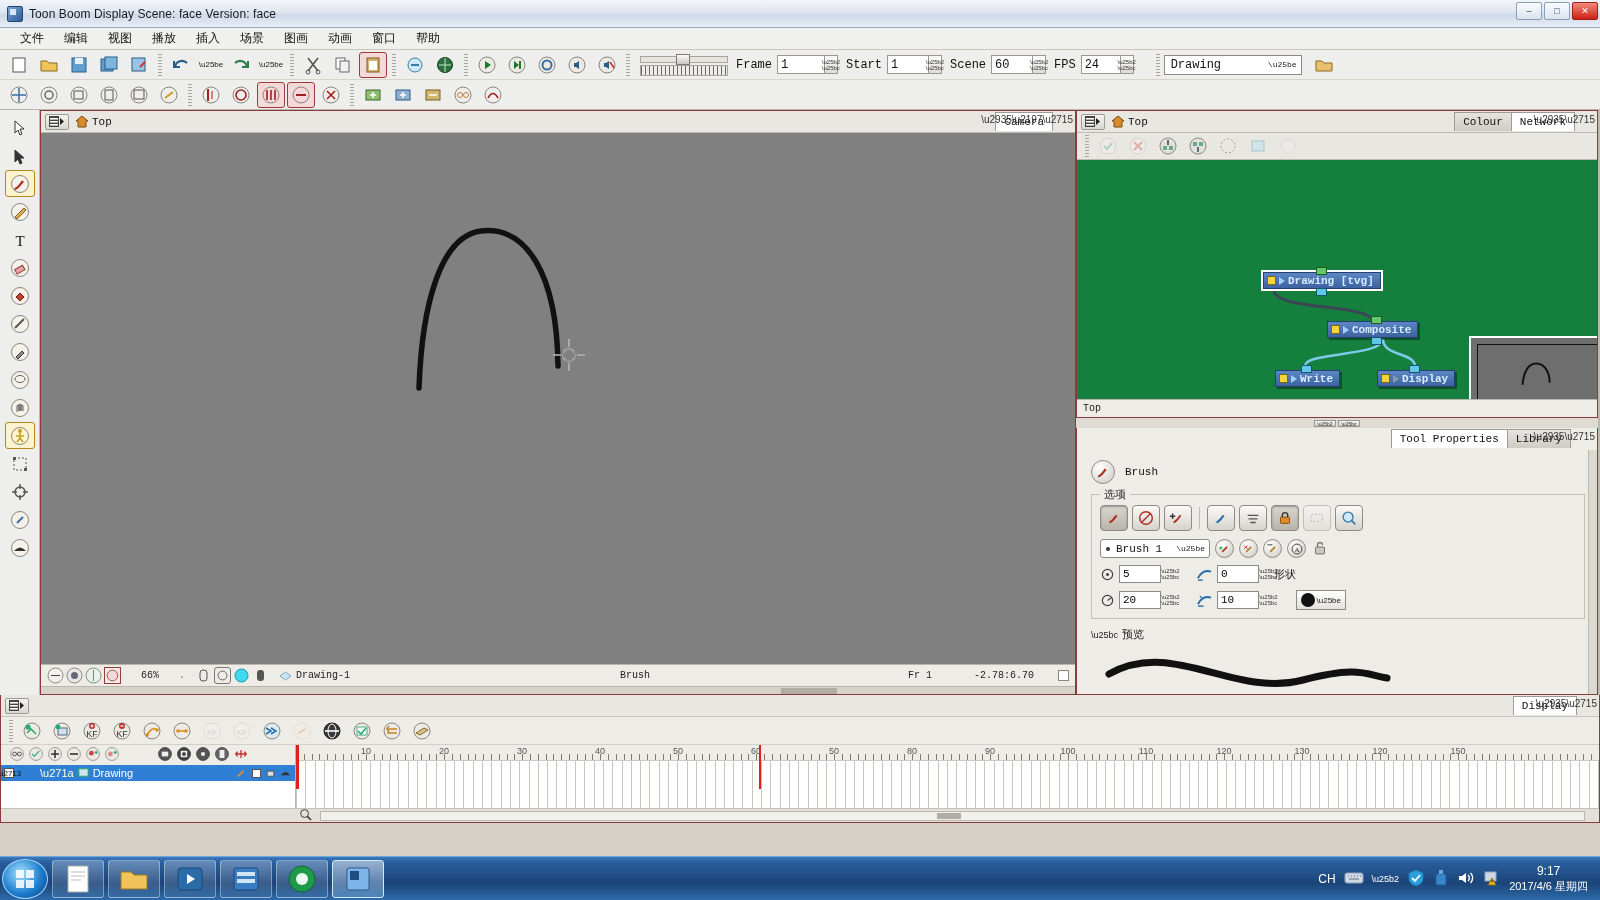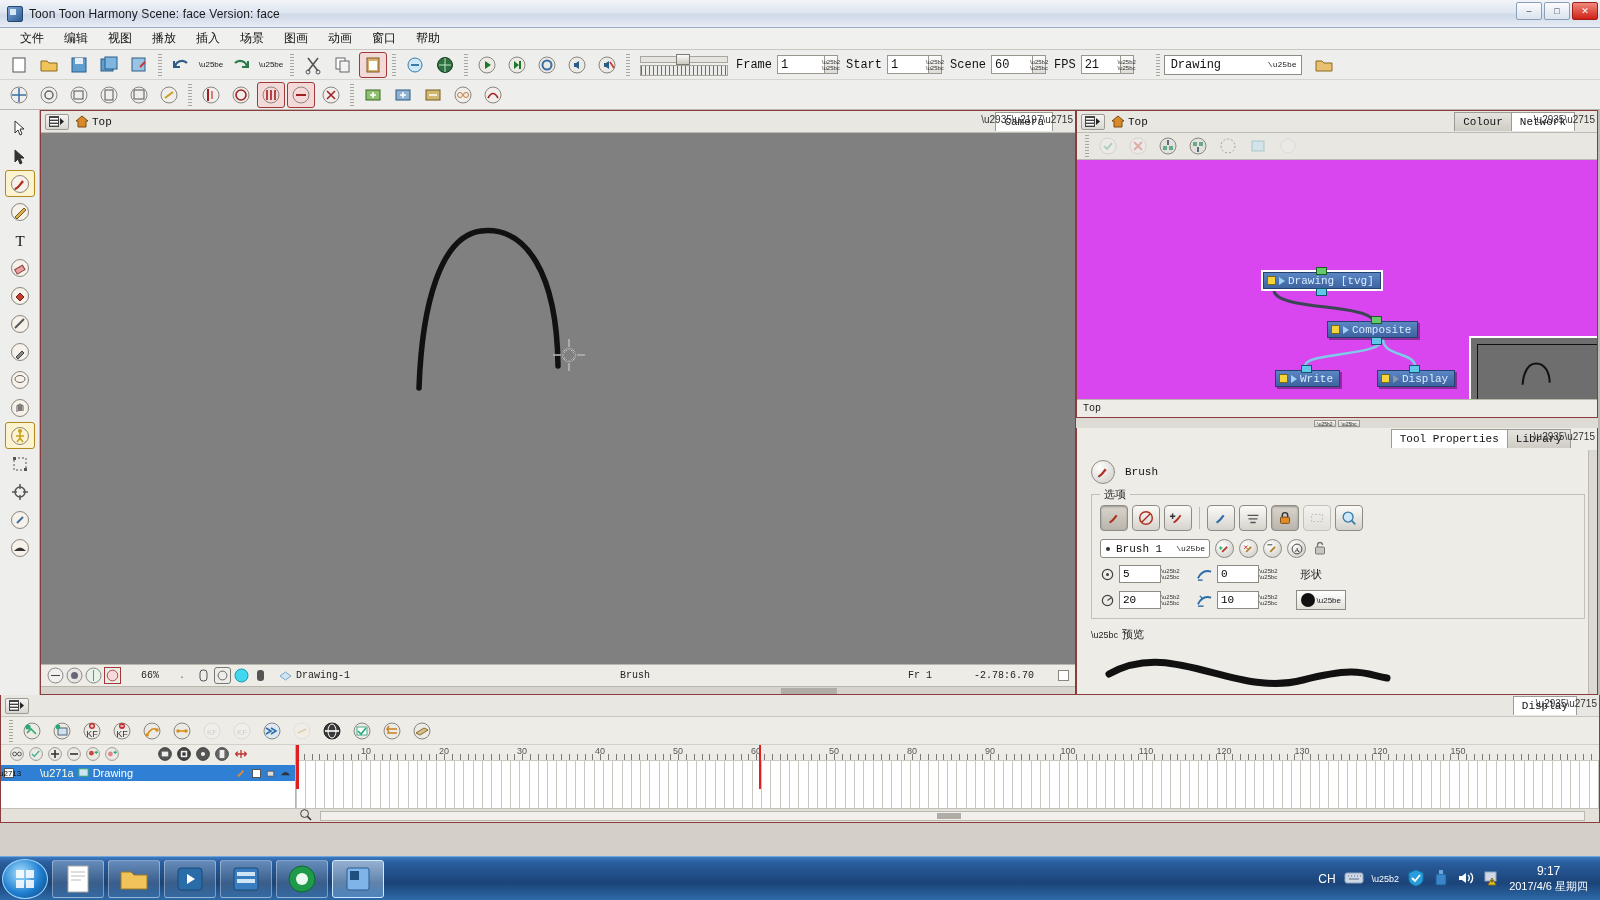--- a/index.html
+++ b/index.html
@@ -143,21 +143,21 @@
     height:8px; background:#d6d3cc; border-top:1px solid #b9b6ae; position:relative;
   }
   #scroll-h-cam .thumb { position:absolute; left:740px; top:1px; width:56px; height:6px; background:#b0ada6; }
   
   #rightcol { width:522px; display:flex; flex-direction:column; }
   #netpanel { height:308px; border:1px solid #8a3b3b; display:flex; flex-direction:column; background:#e8e6e1; }
   #nettoolbar {
     height:27px; background:#e9e7e2; border-bottom:1px solid #bdbab3;
     display:flex; align-items:center; padding-left:4px;
   }
-  #netcanvas { flex:1; background:#d946ef; position:relative; overflow:hidden; }
+  #netcanvas { flex:1; background:#15803d; position:relative; overflow:hidden;font-weight:bold; }
   #netstatus {
     height:18px; background:#eeece7; border-top:1px solid #b9b6ae;
     display:flex; align-items:center; padding-left:6px;
     font-family:"Liberation Mono", monospace; font-size:10px; color:#222;
   }
   #netsplit { height:10px; background:#dedbd4; display:flex; align-items:center; justify-content:center; gap:2px; }
   .splitbtn { width:22px; height:7px; border:1px solid #9a978f; background:linear-gradient(180deg,#f6f5f2,#d2cfc8);
     font-size:5px; line-height:6px; text-align:center; color:#333; }
   #toolprops { flex:1; border:1px solid #8a3b3b; border-top:none; background:#eeece7; display:flex; flex-direction:column; position:relative; }
   
@@ -248,21 +248,21 @@
   .tb-app.active { background:linear-gradient(180deg,rgba(255,255,255,.5),rgba(160,210,255,.3));
     border-color:#cfe8ff; }
   #tray { margin-left:auto; display:flex; align-items:center; gap:8px; padding-right:8px; color:#fff; }
   #clock { text-align:center; font-size:12px; color:#fff; line-height:15px; padding-right:4px; }
 </style>
 </head>
 <body>
 
 <div id="titlebar">
   <div id="app-icon"></div>
-  <div id="title-text">Toon Toon Harmony Scene: face Version: face</div>
+  <div id="title-text">Toon Boom Display Scene: face Version: face</div>
   <div class="win-btns">
     <div class="win-btn">–</div>
     <div class="win-btn">□</div>
     <div class="win-btn close">✕</div>
   </div>
 </div>
 
 <div id="menubar">
   <div class="menu-item">文件</div>
   <div class="menu-item">编辑</div>
@@ -404,21 +404,21 @@
 
   <div class="field-lbl">Start</div>
   <div class="numbox" style="width:42px">1</div>
   <div class="spin">\u25b2<br>\u25bc</div>
 
   <div class="field-lbl">Scene</div>
   <div class="numbox" style="width:42px">60</div>
   <div class="spin">\u25b2<br>\u25bc</div>
 
   <div class="field-lbl">FPS</div>
-  <div class="numbox" style="width:40px">21</div>
+  <div class="numbox" style="width:40px">24</div>
   <div class="spin">\u25b2<br>\u25bc</div>
 
   <div class="grip" style="margin-left:22px"></div>
   <div class="combo" style="width:138px">
     <span>Drawing</span>
     <span class="caret">\u25be</span>
   </div>
   <div class="tb-btn" style="margin-left:8px">
       <svg class="ico" viewBox="0 0 20 20">
         <path d="M2 6h6l2 2h8v8H2z" fill="#e8c070" stroke="#8a6a20"></path>
@@ -966,21 +966,21 @@
             <div class="vspin">\u25b2<br>\u25bc</div>
           </div>
           <div class="vcell" style="margin-left:20px">
             <svg width="17" height="15" viewBox="0 0 18 16">
                 <path d="M2 12q5-10 14-7" fill="none" stroke="#2a6ca8" stroke-width="2"></path>
                 <path d="M2 14h5" stroke="#2a6ca8" stroke-width="1.5"></path>
               </svg>
             <div class="vinput">0</div>
             <div class="vspin">\u25b2<br>\u25bc</div>
           </div>
-          <span style="margin-left:26px;font-size:11px;color:#222">形状</span>
+          <span style="font-size:11px;color:#222">形状</span>
         </div>
 
         <div class="vrow">
           <div class="vcell">
             <svg width="15" height="15" viewBox="0 0 16 16">
                 <circle cx="8" cy="8" r="5.5" fill="none" stroke="#444" stroke-width="1.3"></circle>
                 <path d="M8 8l4-3" stroke="#444" stroke-width="1.2"></path>
               </svg>
             <div class="vinput">20</div>
             <div class="vspin">\u25b2<br>\u25bc</div>

